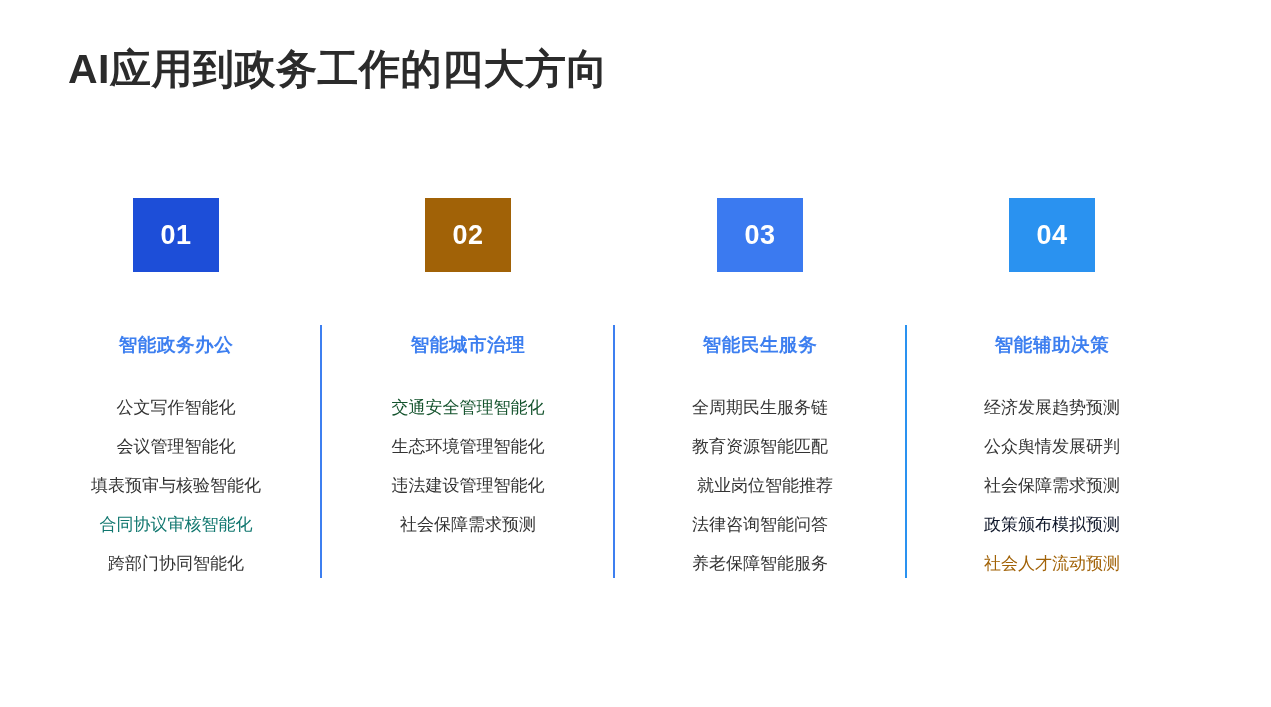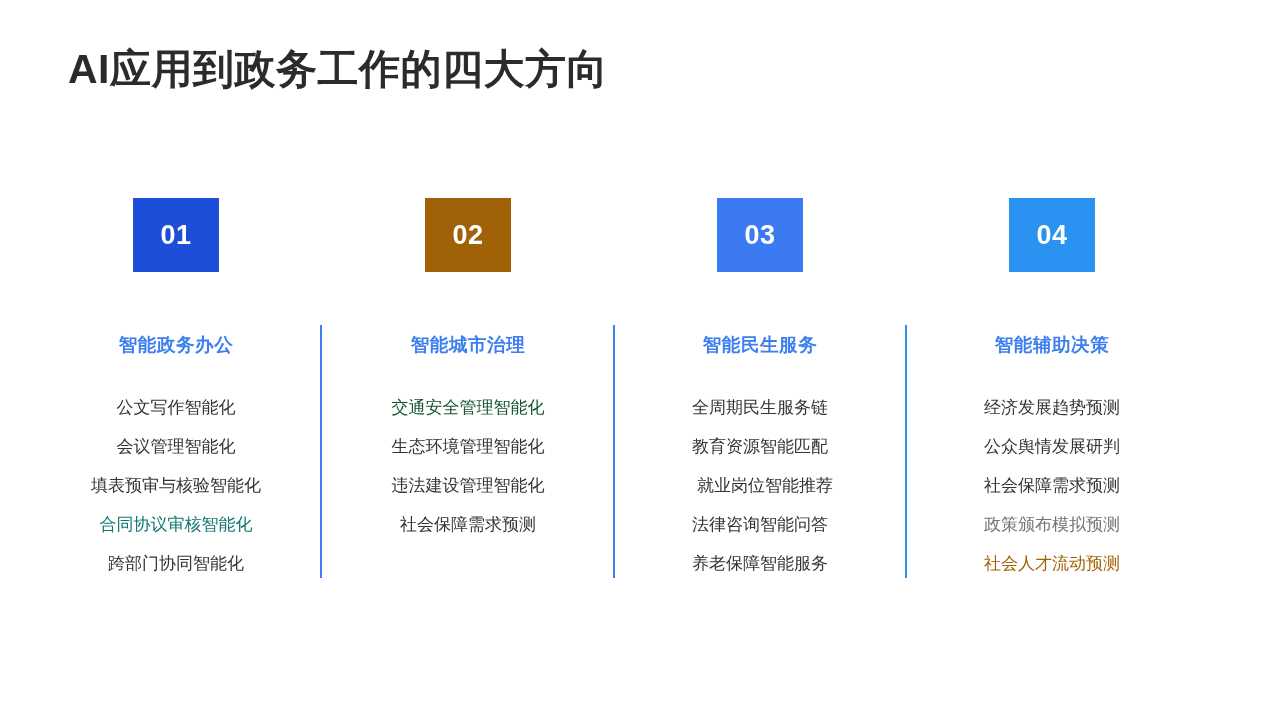--- a/index.html
+++ b/index.html
@@ -159,21 +159,21 @@
 
     <div class="column col-4">
       <div class="badge" style="background-color: rgb(42, 146, 240);">
         <span class="badge-num">04</span>
       </div>
       <div class="col-heading" style="color: rgb(61, 127, 240);">智能辅助决策</div>
       <div class="col-list">
         <div class="col-item" style="color: rgb(51, 51, 51);">经济发展趋势预测</div>
         <div class="col-item" style="color: rgb(51, 51, 51);">公众舆情发展研判</div>
         <div class="col-item" style="color: rgb(51, 51, 51);">社会保障需求预测</div>
-        <div class="col-item" style="color: #737373;">政策颁布模拟预测</div>
+        <div class="col-item" style="color: #0f172a;">政策颁布模拟预测</div>
         <div class="col-item" style="color: #a16207;">社会人才流动预测</div>
       </div>
     </div>
 
   </div>
 
   <div class="divider d1" style="background-color: rgb(61, 127, 240);"></div>
   <div class="divider d2" style="background-color: rgb(61, 127, 240);"></div>
   <div class="divider d3" style="background-color: rgb(42, 146, 240);"></div>
 

